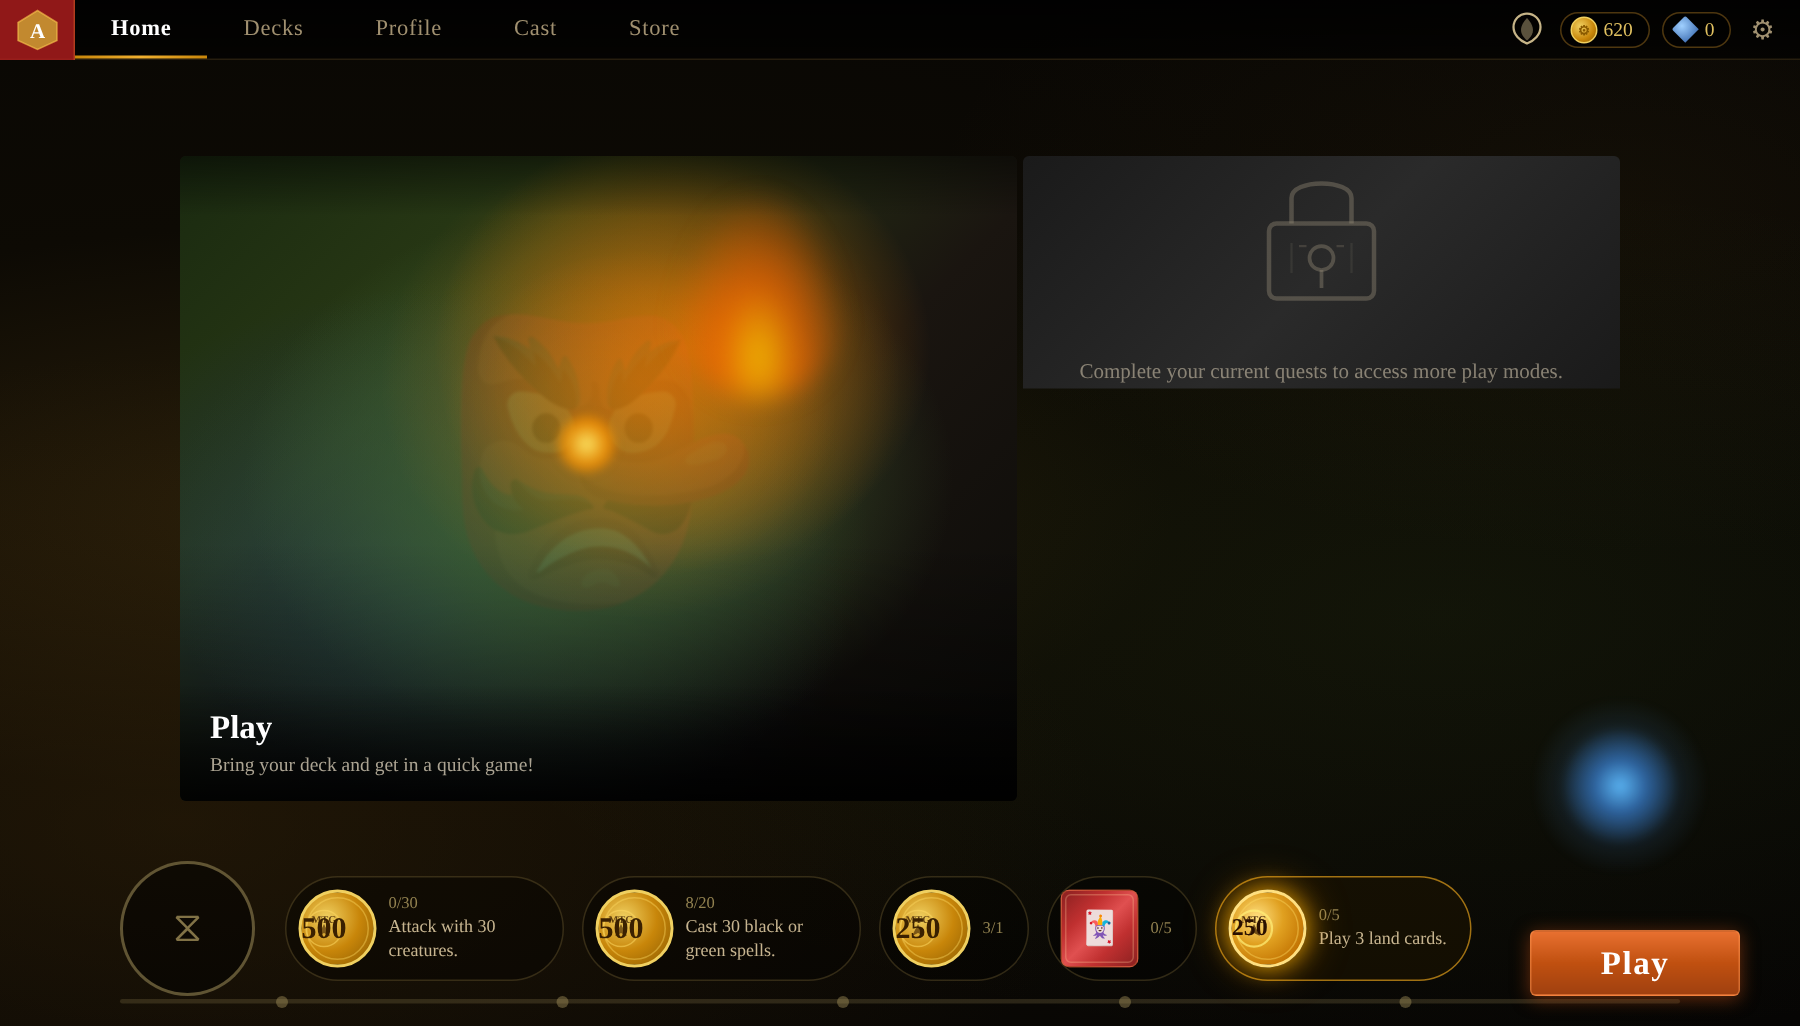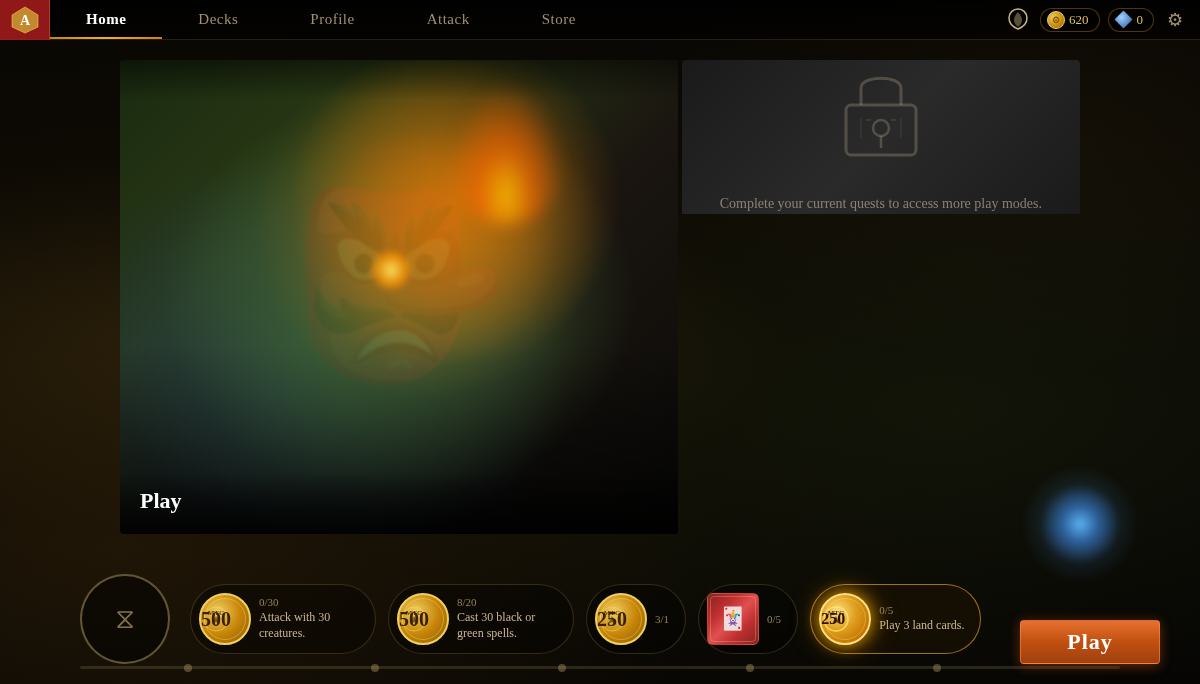--- a/index.html
+++ b/index.html
@@ -75,21 +75,21 @@
     }
 
     .nav-tabs {
       display: flex;
       align-items: stretch;
       height: 100%;
       flex: 1;
     }
 
     .nav-tab {
-      padding: 0 36px;
+      padding: 0 24px;
       display: flex;
       align-items: center;
       color: rgba(200,180,140,0.8);
       font-size: 15px;
       cursor: pointer;
       position: relative;
       letter-spacing: 0.5px;
     }
     .nav-tab.active {
       color: #fff;
@@ -175,20 +175,21 @@
       padding: 20px 120px 10px 120px;
       gap: 4px;
     }
 
     .game-mode-card {
       flex: 1;
       border-radius: 4px;
       overflow: hidden;
       position: relative;
       cursor: pointer;
+      margin-top: 44px;
     }
 
     .game-mode-card.active {
       flex: 1.4;
     }
 
     .card-art {
       width: 100%;
       height: 100%;
       position: absolute;
@@ -477,21 +478,21 @@
     <div class="nav-tab active">
       <span>Home</span>
     </div>
     <div class="nav-tab">
       <span>Decks</span>
     </div>
     <div class="nav-tab">
       <span>Profile</span>
     </div>
     <div class="nav-tab">
-      <span>Attack</span>
+      <span>Cast</span>
     </div>
     <div class="nav-tab">
       <span>Store</span>
     </div>
   </div>
 
   <div class="nav-right">
 
     <div class="foliage-icon">
       <svg width="26" height="26" viewBox="0 0 26 26">
@@ -524,20 +525,21 @@
         <div style="position:absolute;inset:0;background:radial-gradient(ellipse at 55% 35%, rgba(255,120,0,0.35) 0%, transparent 40%), radial-gradient(ellipse at 40% 60%, rgba(60,100,40,0.5) 0%, transparent 50%); z-index:1;"></div>
 
         <div style="position:absolute;top:5%;right:20%;width:120px;height:140px;background:radial-gradient(ellipse at 50% 80%, rgba(255,200,0,0.8) 0%, rgba(255,100,0,0.6) 30%, transparent 70%);z-index:2;filter:blur(8px);border-radius:50%;"></div>
 
         <div style="position:absolute;top:40%;left:45%;width:40px;height:40px;background:radial-gradient(circle, rgba(255,230,100,0.95) 0%, rgba(255,150,0,0.7) 50%, transparent 80%);border-radius:50%;z-index:3;filter:blur(3px);"></div>
 
         <div style="position:absolute;top:0;left:0;right:0;height:40px;background:linear-gradient(180deg,rgba(0,0,0,0.5) 0%, transparent 100%);z-index:1;"></div>
       </div>
       <div class="card-label">
         <div class="card-title">Play</div>
+        <div class="card-subtitle">Bring your deck and get in a quick game!</div>
       </div>
     </div>
 
     <div class="game-mode-card">
       <div class="locked-card">
 
         <div class="lock-symbol">
           <svg width="90" height="100" viewBox="0 0 90 100">
 
             <rect x="10" y="45" width="70" height="50" rx="5" fill="none" stroke="rgba(150,140,120,0.4)" stroke-width="3"></rect>

